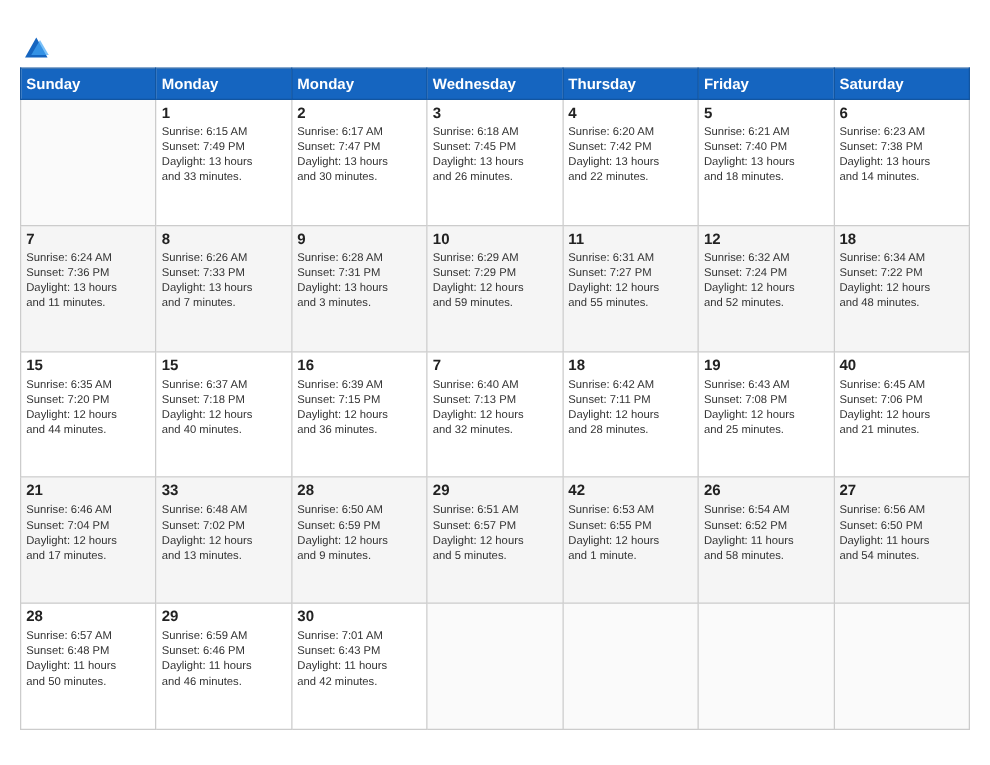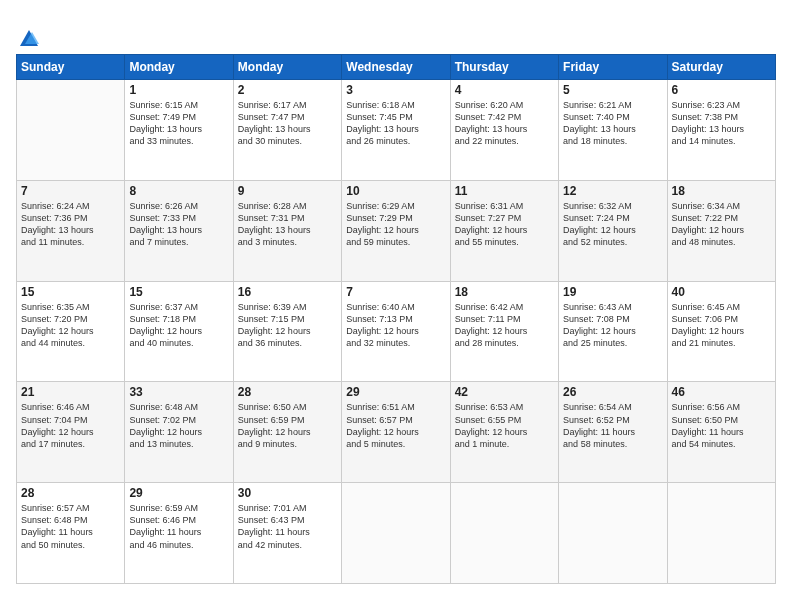--- a/index.html
+++ b/index.html
@@ -224,21 +224,21 @@
           </td>
           <td>
             <span class="day-num">42</span>
             <div class="day-info">Sunrise: 6:53 AM<br>Sunset: 6:55 PM<br>Daylight: 12 hours<br>and 1 minute.</div>
           </td>
           <td>
             <span class="day-num">26</span>
             <div class="day-info">Sunrise: 6:54 AM<br>Sunset: 6:52 PM<br>Daylight: 11 hours<br>and 58 minutes.</div>
           </td>
           <td>
-            <span class="day-num">46</span>
+            <span class="day-num">27</span>
             <div class="day-info">Sunrise: 6:56 AM<br>Sunset: 6:50 PM<br>Daylight: 11 hours<br>and 54 minutes.</div>
           </td>
         </tr>
         <tr>
           <td>
             <span class="day-num">28</span>
             <div class="day-info">Sunrise: 6:57 AM<br>Sunset: 6:48 PM<br>Daylight: 11 hours<br>and 50 minutes.</div>
           </td>
           <td>
             <span class="day-num">29</span>

